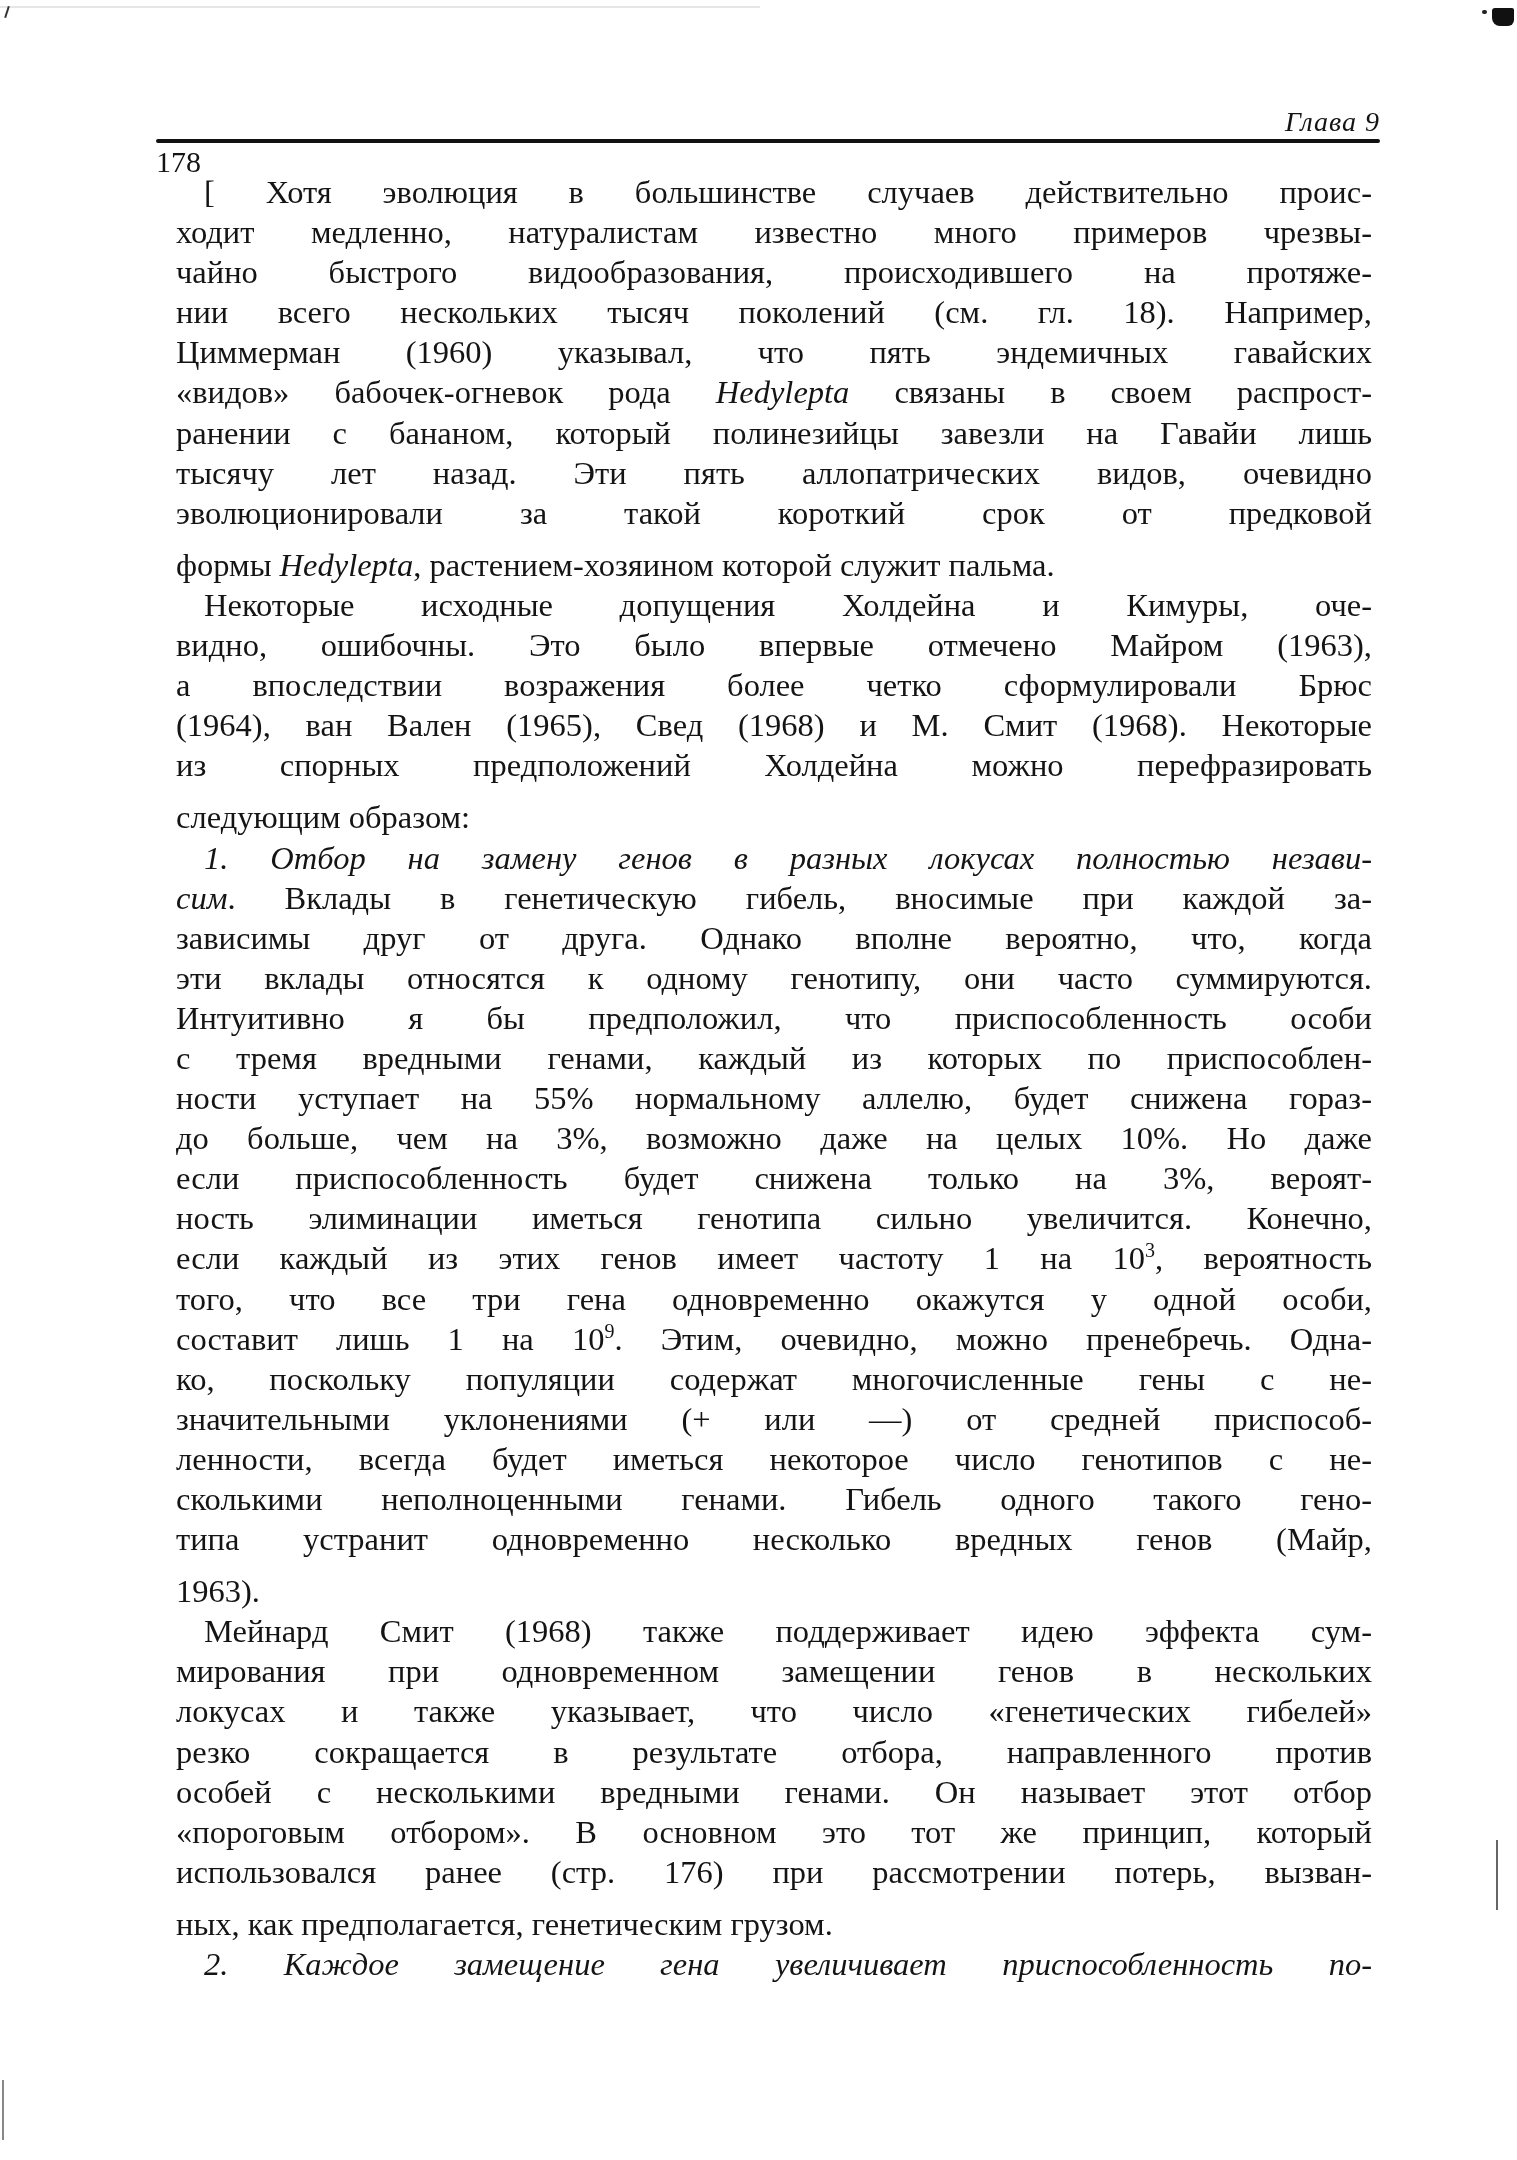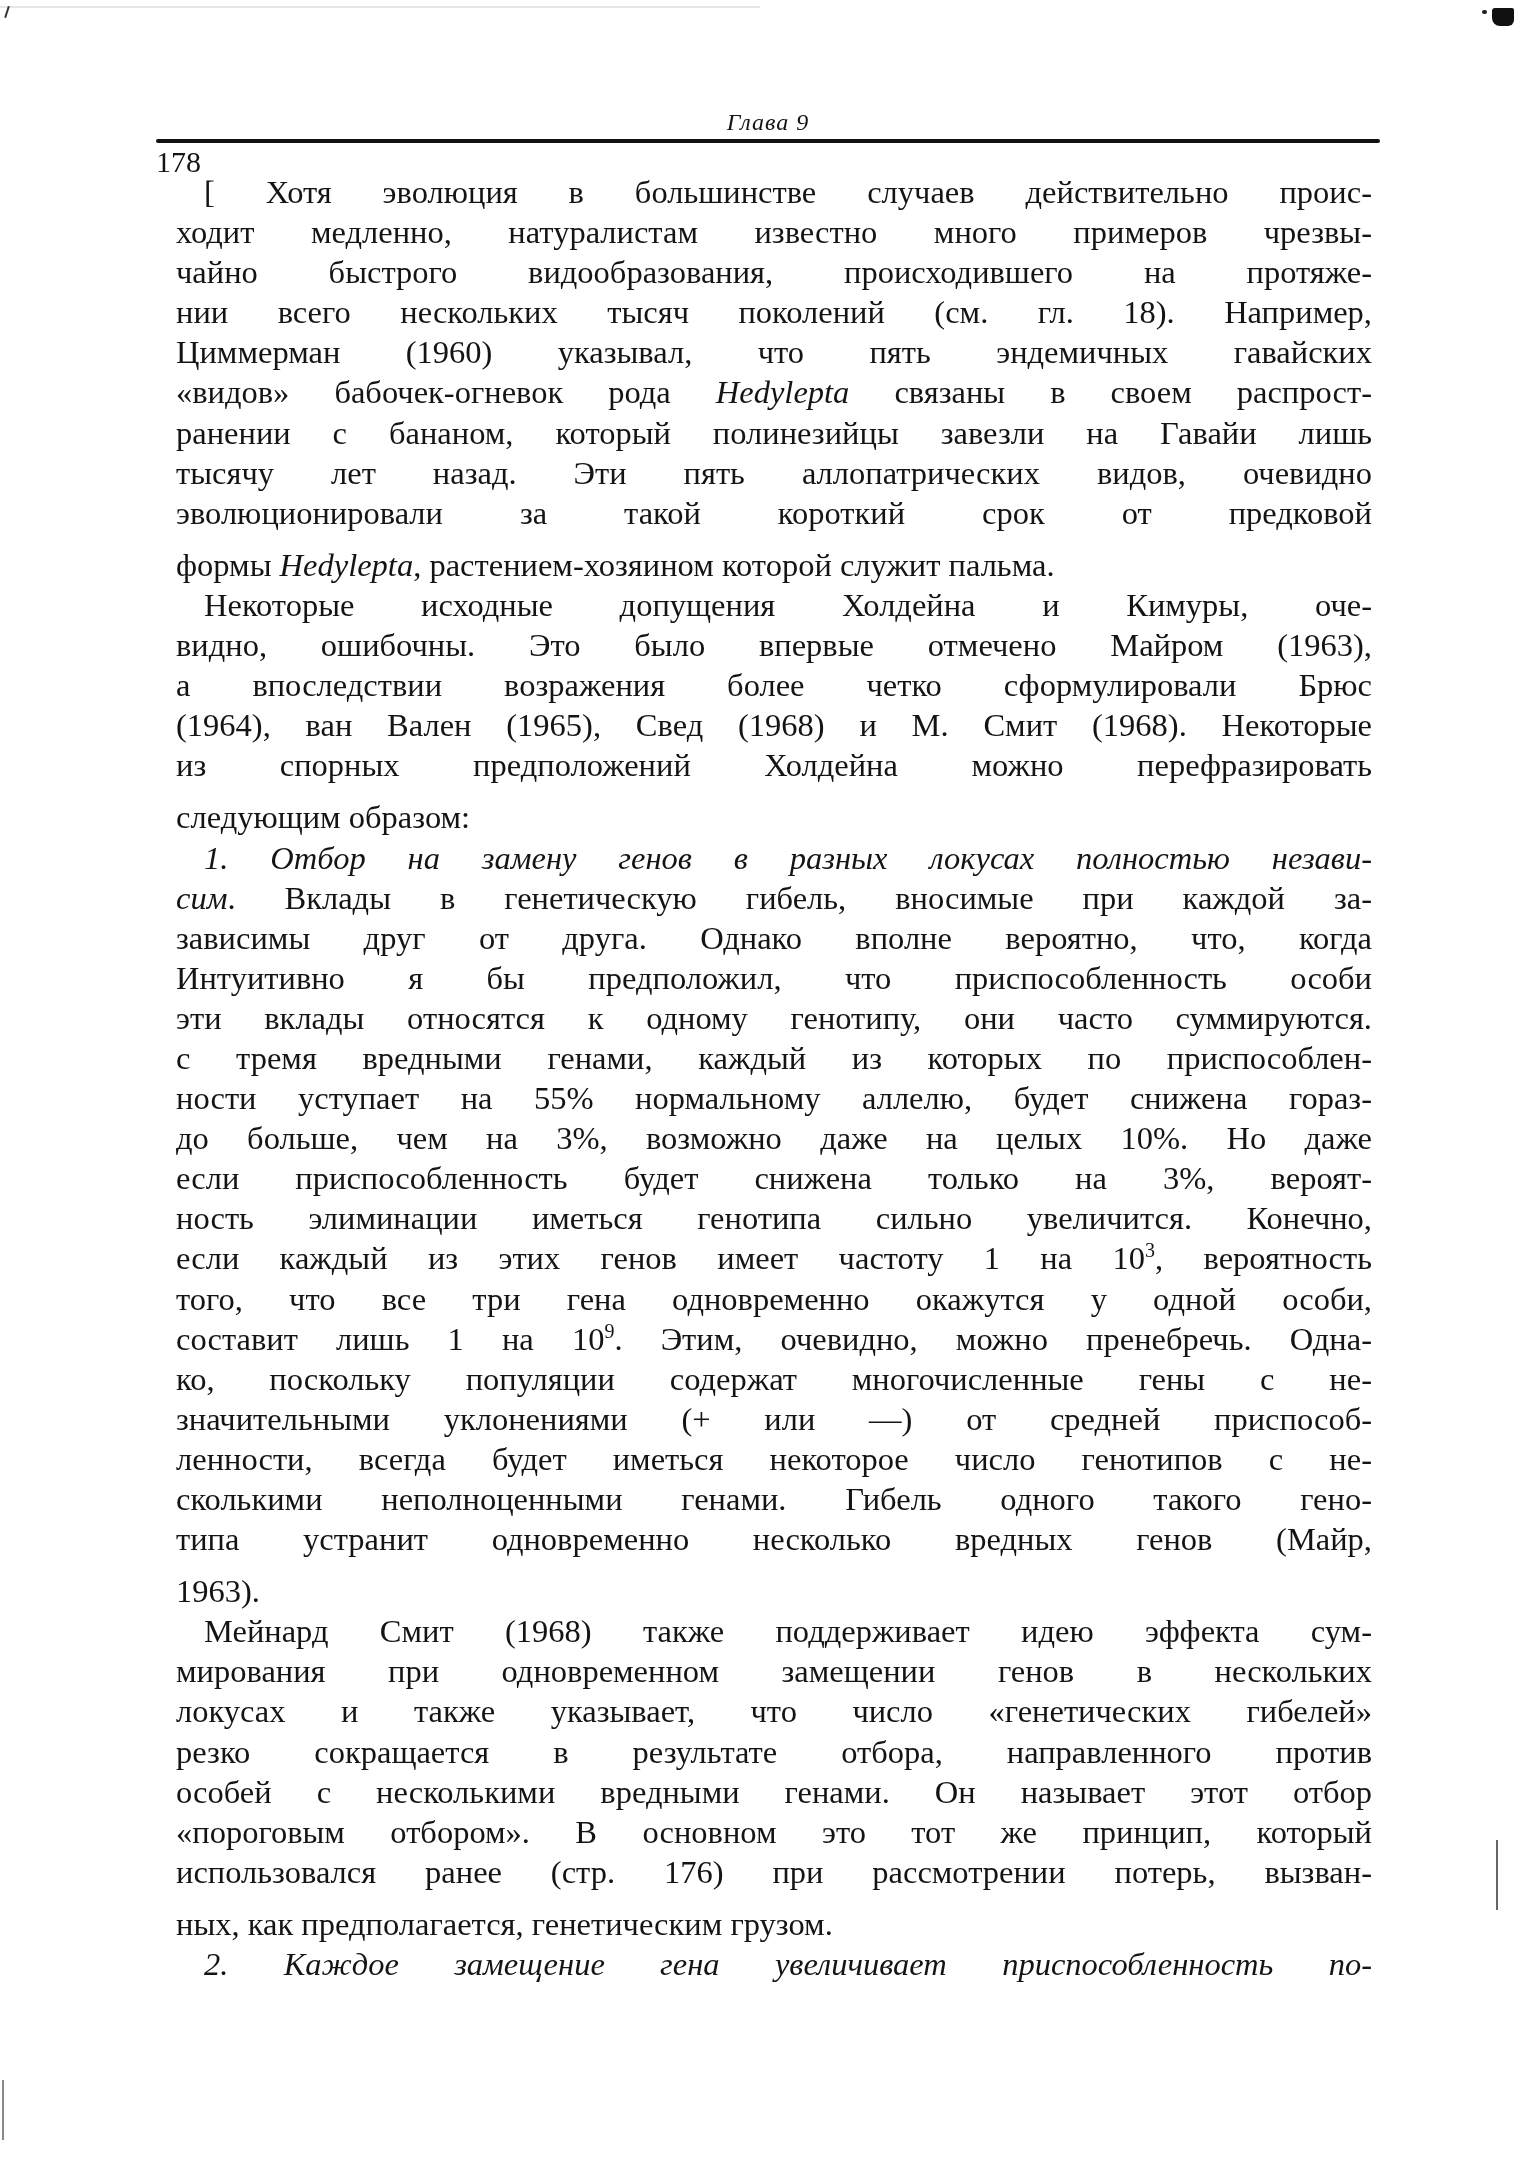--- a/index.html
+++ b/index.html
@@ -43,22 +43,22 @@
       width: 1224px; height: 40px;
     }
     .page-number {
       position: absolute; left: 0; top: 0;
       font-size: 30px; line-height: 36px;
       font-family: "Liberation Serif", serif;
       margin-top: 40px;
     }
     .chapter-title {
       position: absolute; left: 0; right: 0; top: 0;
-      text-align: center; font-style: italic;
-      font-size: 24px; line-height: 36px; letter-spacing: 1px;
+      text-align: right; font-style: italic;
+      font-size: 28px; line-height: 36px; letter-spacing: 1px;
     }
     .head-rule {
       position: absolute; left: 156px; top: 139px;
       width: 1224px; height: 4px; background: #111;
       border-radius: 2px;
     }
     .text-block {
       position: absolute; left: 176px; top: 172px;
       width: 1196px;
     }
@@ -110,22 +110,22 @@
       <span class="line">видно, ошибочны. Это было впервые отмечено Майром (1963),</span>
       <span class="line">а впоследствии возражения более четко сформулировали Брюс</span>
       <span class="line">(1964), ван Вален (1965), Свед (1968) и М. Смит (1968). Некоторые</span>
       <span class="line">из спорных предположений Холдейна можно перефразировать</span>
       <span class="line last">следующим образом:</span>
     </div>
     <div>
       <span class="line indent"><span class="it">1. Отбор на замену генов в разных локусах полностью незави-</span></span>
       <span class="line"><span class="it">сим</span>. Вклады в генетическую гибель, вносимые при каждой за-</span>
       <span class="line">зависимы друг от друга. Однако вполне вероятно, что, когда</span>
+      <span class="line">эти вклады относятся к одному генотипу, они часто суммируются.</span>
       <span class="line">Интуитивно я бы предположил, что приспособленность особи</span>
-      <span class="line">эти вклады относятся к одному генотипу, они часто суммируются.</span>
       <span class="line">с тремя вредными генами, каждый из которых по приспособлен-</span>
       <span class="line">ности уступает на 55% нормальному аллелю, будет снижена гораз-</span>
       <span class="line">до больше, чем на 3%, возможно даже на целых 10%. Но даже</span>
       <span class="line">если приспособленность будет снижена только на 3%, вероят-</span>
       <span class="line">ность элиминации иметься генотипа сильно увеличится. Конечно,</span>
       <span class="line">если каждый из этих генов имеет частоту 1 на 10<sup>3</sup>, вероятность</span>
       <span class="line">того, что все три гена одновременно окажутся у одной особи,</span>
       <span class="line">составит лишь 1 на 10<sup>9</sup>. Этим, очевидно, можно пренебречь. Одна-</span>
       <span class="line">ко, поскольку популяции содержат многочисленные гены с не-</span>
       <span class="line">значительными уклонениями (+ или —) от средней приспособ-</span>

